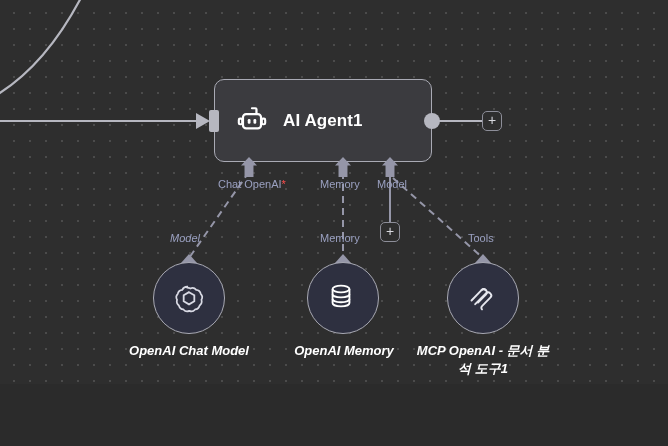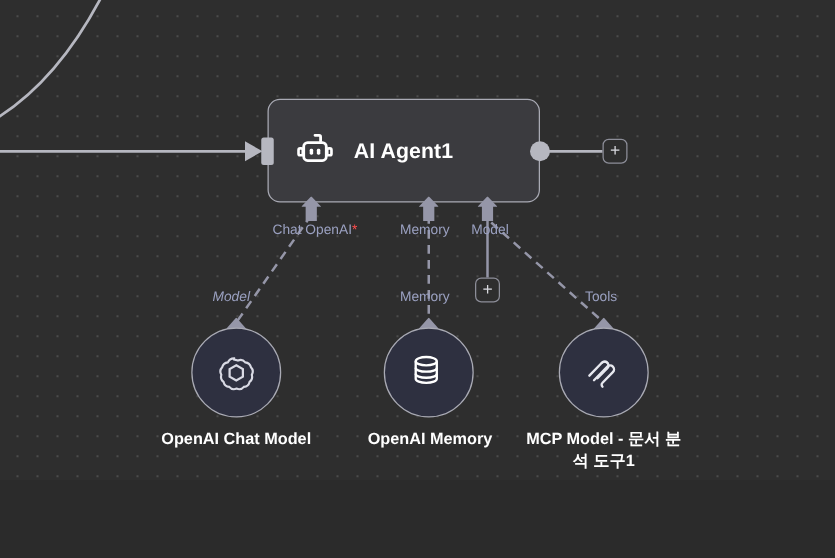--- a/index.html
+++ b/index.html
@@ -134,20 +134,21 @@
     background: #9596a8;
     clip-path: polygon(50% 0%, 100% 50%, 50% 100%, 0% 50%);
   }
   .node-caption {
     position: absolute;
     color: #ffffff;
     font-size: 13px;
     font-weight: 700;
     text-align: center;
     line-height: 18px;
+    font-style: italic;
   }
   .edge-label {
     position: absolute;
     color: #9aa0c0;
     font-size: 11px;
     white-space: nowrap;
   }
 </style>
 </head>
 <body>
@@ -238,17 +239,17 @@
       <svg viewBox="0 0 32 32" width="32" height="32">
         <g fill="none" stroke="#e6e7ee" stroke-width="1.9" stroke-linecap="round" stroke-linejoin="round">
           <path d="M5.5 19.5 L15.5 9.2 a3.1 3.1 0 0 1 4.4 4.4 L12 21.5"></path>
           <path d="M9.2 23.2 L19.9 12.3 a3.1 3.1 0 0 1 4.4 4.4 L16 25.2 a2.2 2.2 0 0 0 0 3.2"></path>
           <path d="M15.5 9.2 a3.1 3.1 0 0 1 4.4 0"></path>
         </g>
       </svg>
     </span>
   </div>
   <div class="node-caption" style="left:393px; top:342px; width:180px;">
-    <span>MCP Model - 문서 분</span><br>
+    <span>MCP OpenAI - 문서 분</span><br>
     <span>석 도구1</span>
   </div>
 
 </div>
 
 </body></html>

